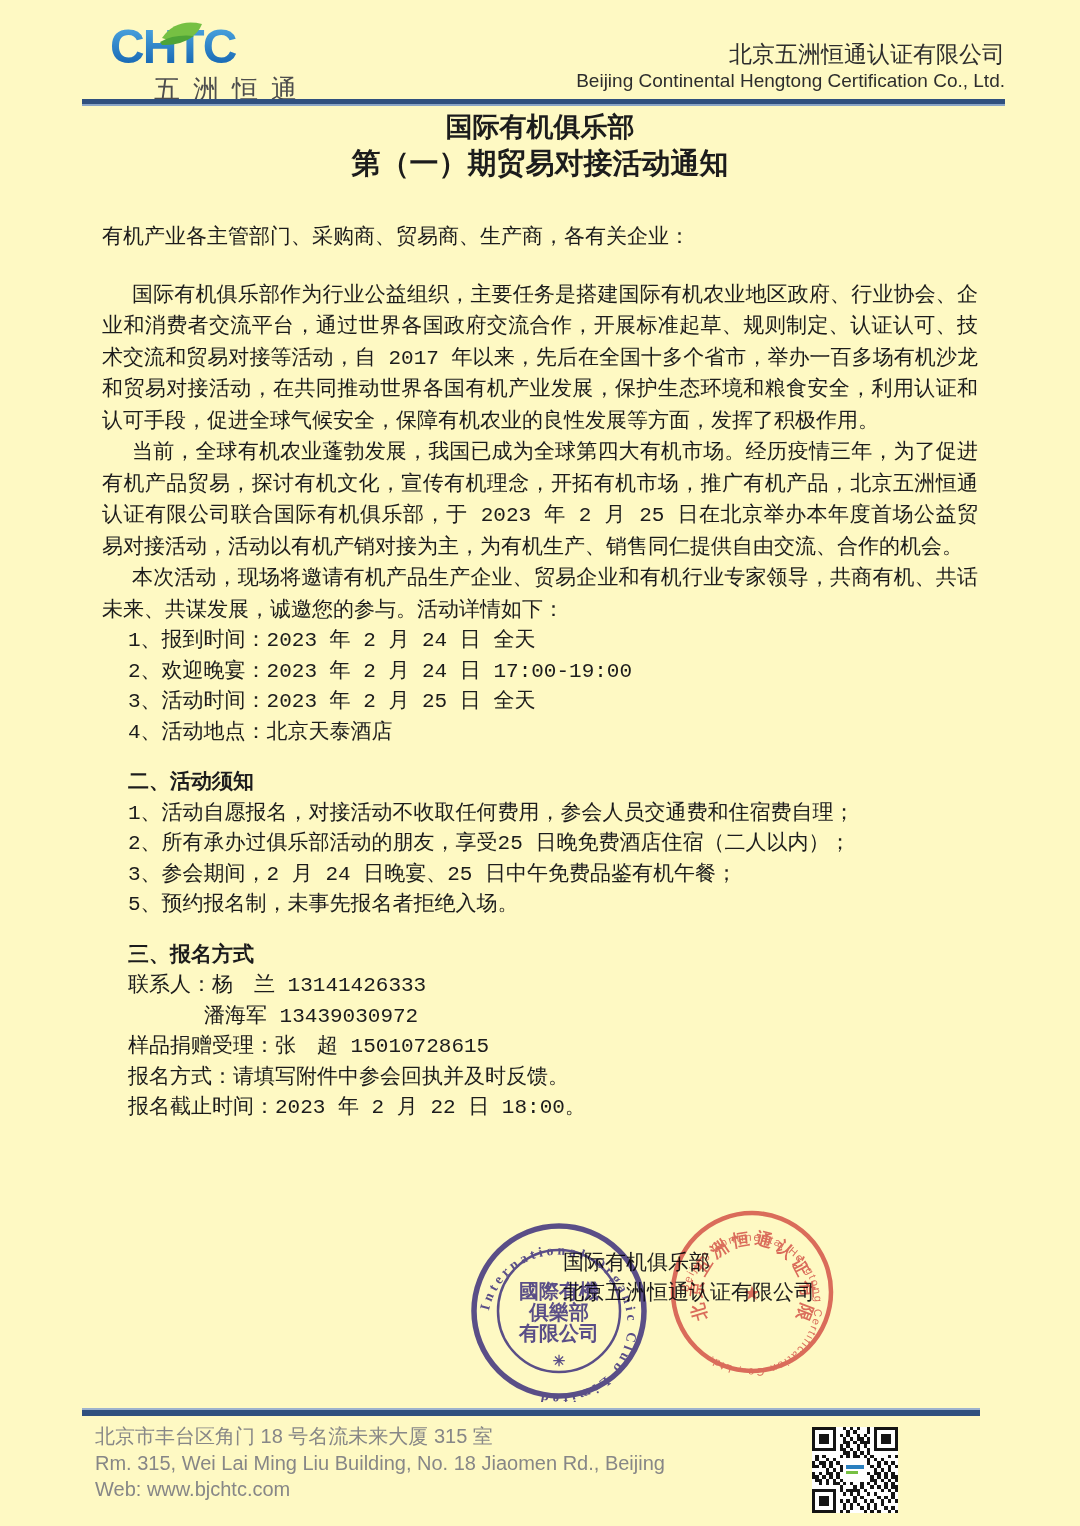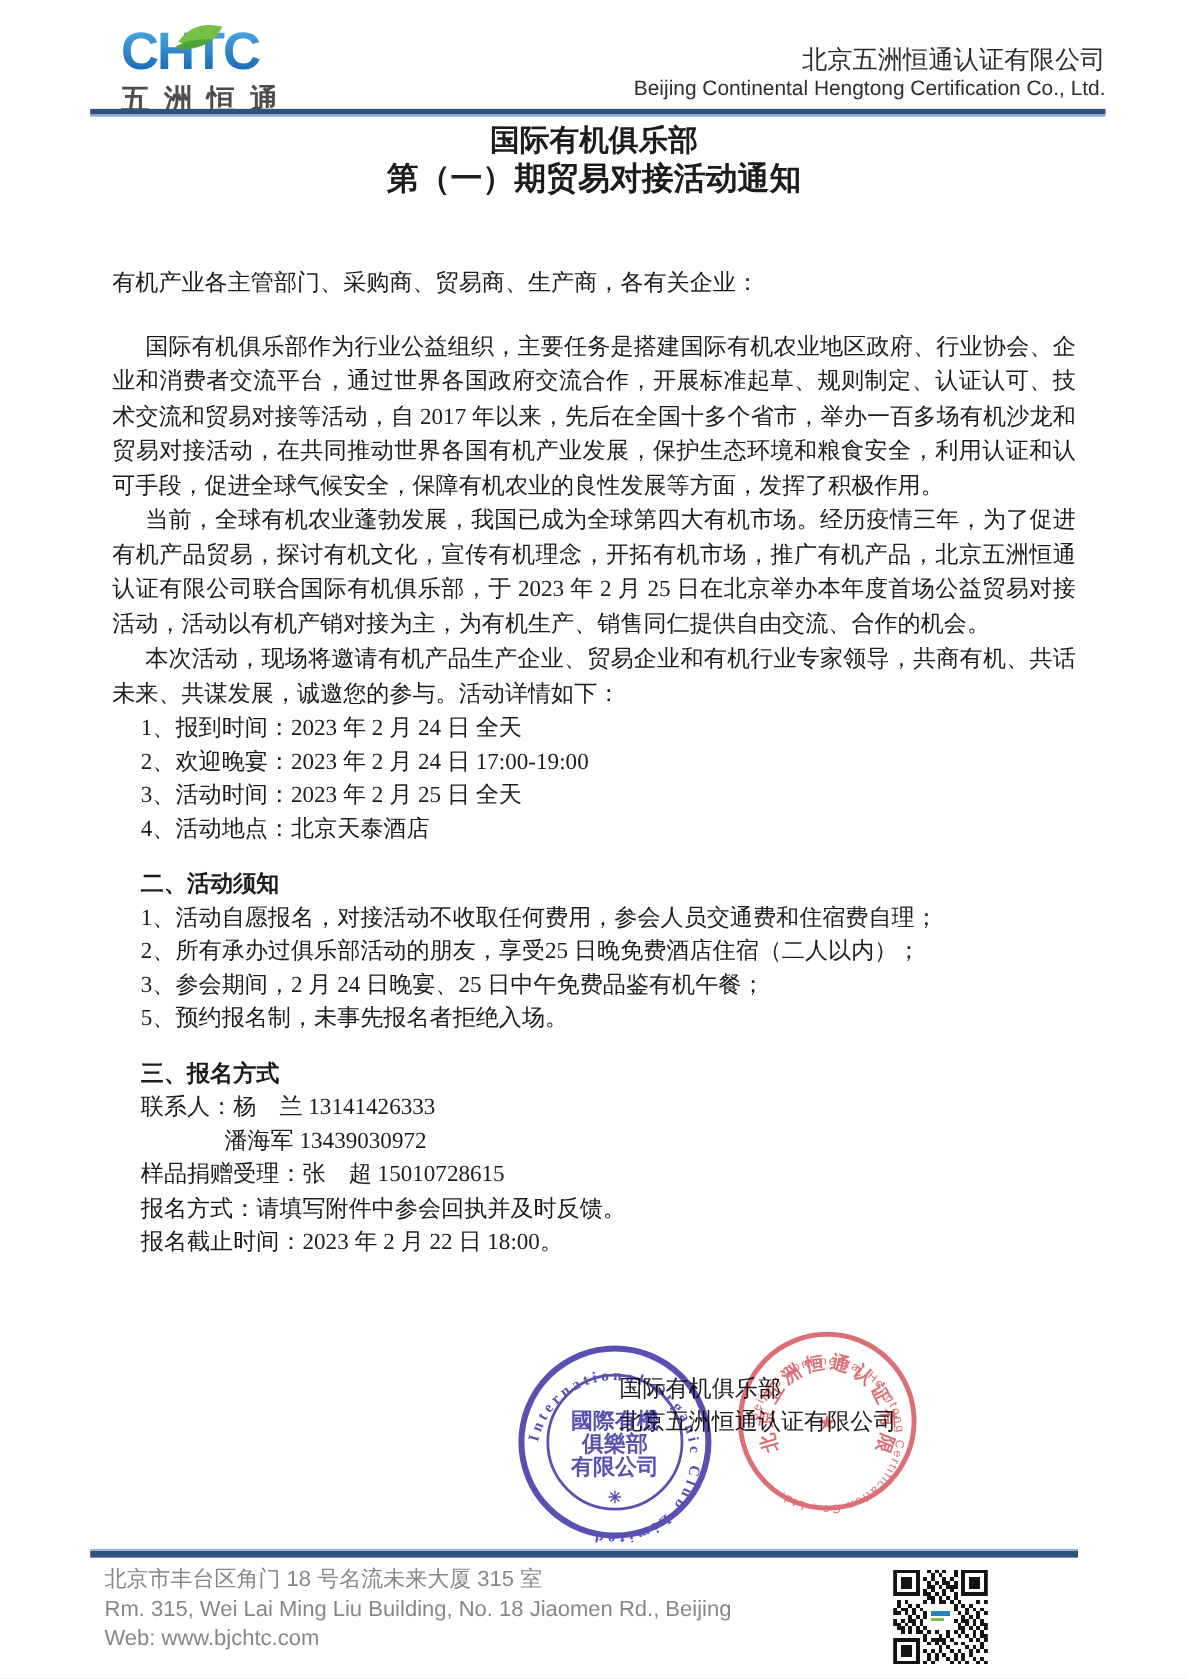--- a/index.html
+++ b/index.html
@@ -1,47 +1,47 @@
 <!DOCTYPE html>
 <html><head>
 <meta charset="utf-8">
 <style>
   html,body{margin:0;padding:0;background:#e8e8e8;}
   .page{
     position:relative;
     width:1080px;height:1526px;
-    background:#ffffff;
+    background:#fef9c3;
     margin:0 auto;
     overflow:hidden;
     font-family:"Liberation Serif","DejaVu Serif",serif;
     color:#1c1c1c;
   }
   
   .header{position:absolute;left:82px;right:75px;top:18px;height:80px;}
   .logo{position:absolute;left:28px;top:2px;width:200px;}
   .logo-sub{
     font-family:"Liberation Sans","DejaVu Sans",sans-serif;
-    font-weight:bold;font-size:26px;letter-spacing:13px;color:#4d4d4d;margin-top:-4px;
+    font-weight:normal;font-size:26px;letter-spacing:13px;color:#4d4d4d;margin-top:-4px;text-align:right;
   }
   .company{position:absolute;right:0;top:22px;text-align:right;
     font-family:"Liberation Sans","DejaVu Sans",sans-serif;color:#2d2d2d;}
   .company .cn{font-size:23px;line-height:28px;}
   .company .en{font-size:19px;line-height:25px;}
   .rule-top{
     position:absolute;left:82px;top:99px;width:923px;height:7px;
     background:linear-gradient(#30507e 0 70%,#8aa5c6 70% 100%);
   }
   
   .titles{position:absolute;left:0;top:110px;width:1080px;text-align:center;font-weight:bold;}
   .titles .t1{font-size:27px;line-height:34px;}
   .titles .t2{font-size:29px;line-height:38px;}
   
   .content{
-    position:absolute;left:102px;top:242px;width:876px;
-    font-size:21px;line-height:31.5px;text-align:justify;
+    position:absolute;left:102px;top:222px;width:876px;
+    font-size:21px;line-height:31.5px;text-align:justify;font-family:Liberation Mono, monospace;
   }
   .content p{margin:0;}
   .salutation{text-indent:0;}
   .para{text-indent:30px;}
   .para.first{margin-top:26px;}
   .sec-h{font-weight:bold;margin-top:20px !important;text-indent:26px;line-height:30.5px;}
   .sec-h.first{margin-top:22px !important;}
   .item{text-indent:26px;line-height:30.5px;}
   .signup-line{text-indent:26px;line-height:30.5px;}
   .signup-line.hang{text-indent:102px;}

